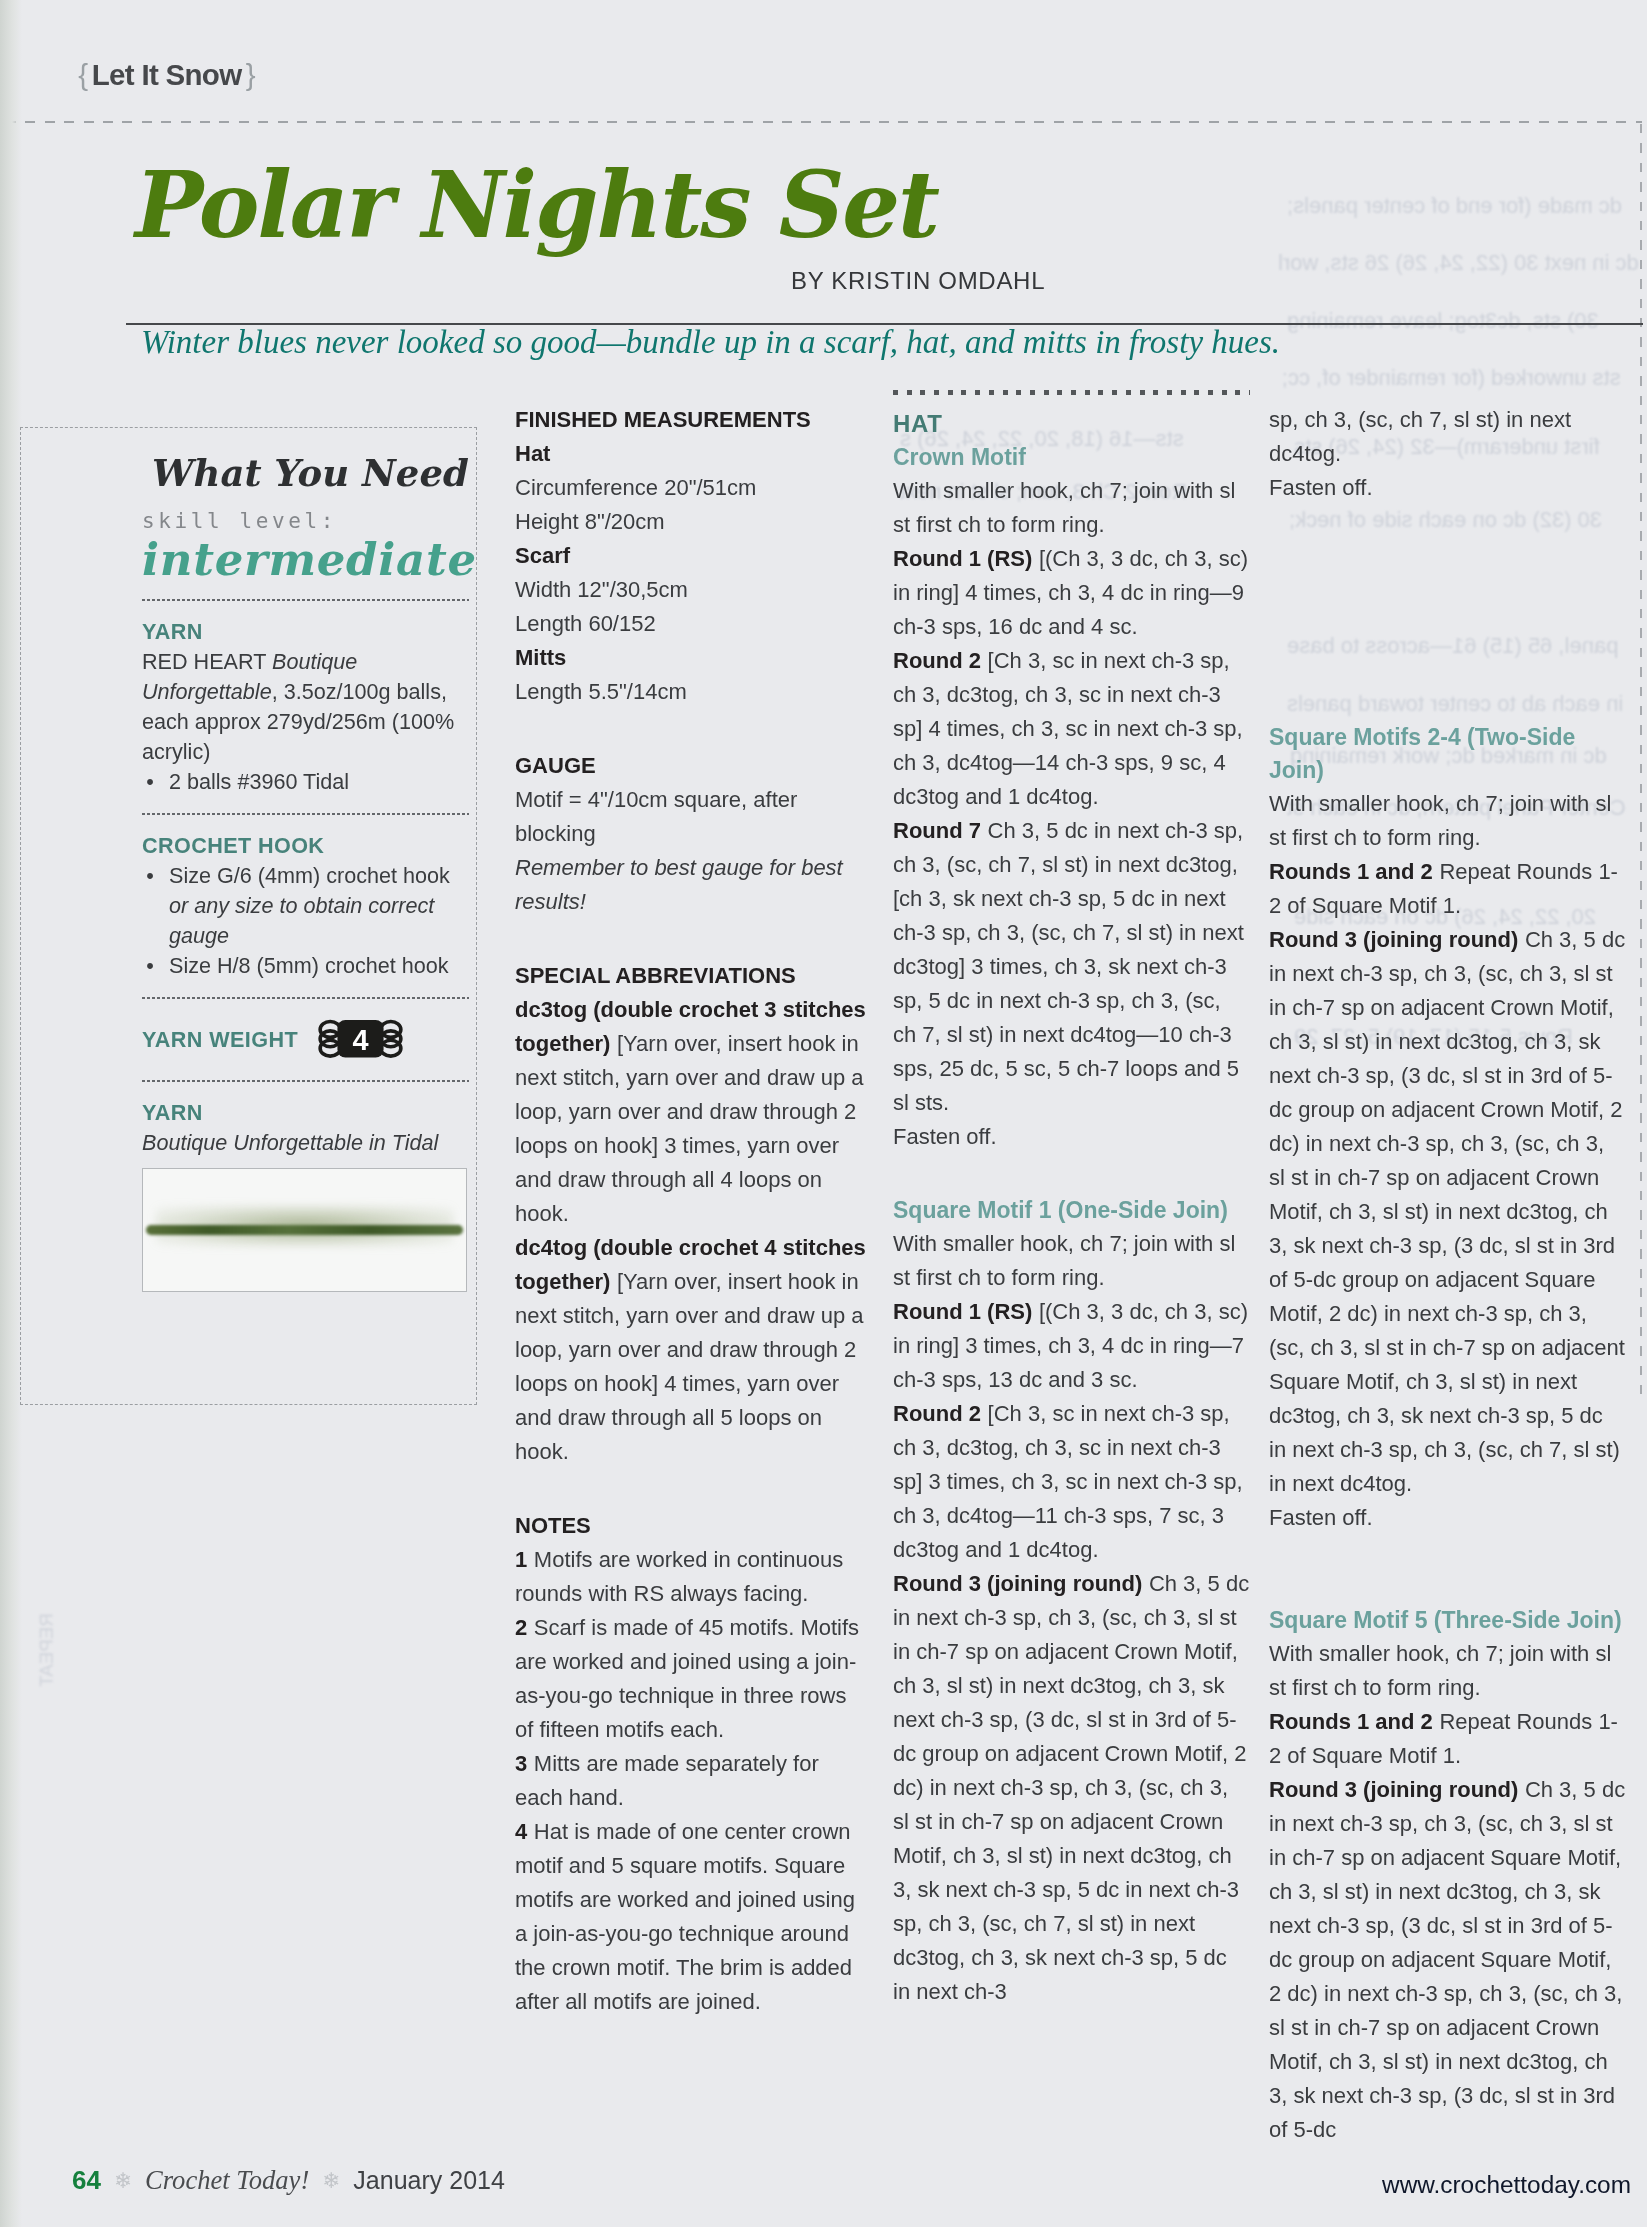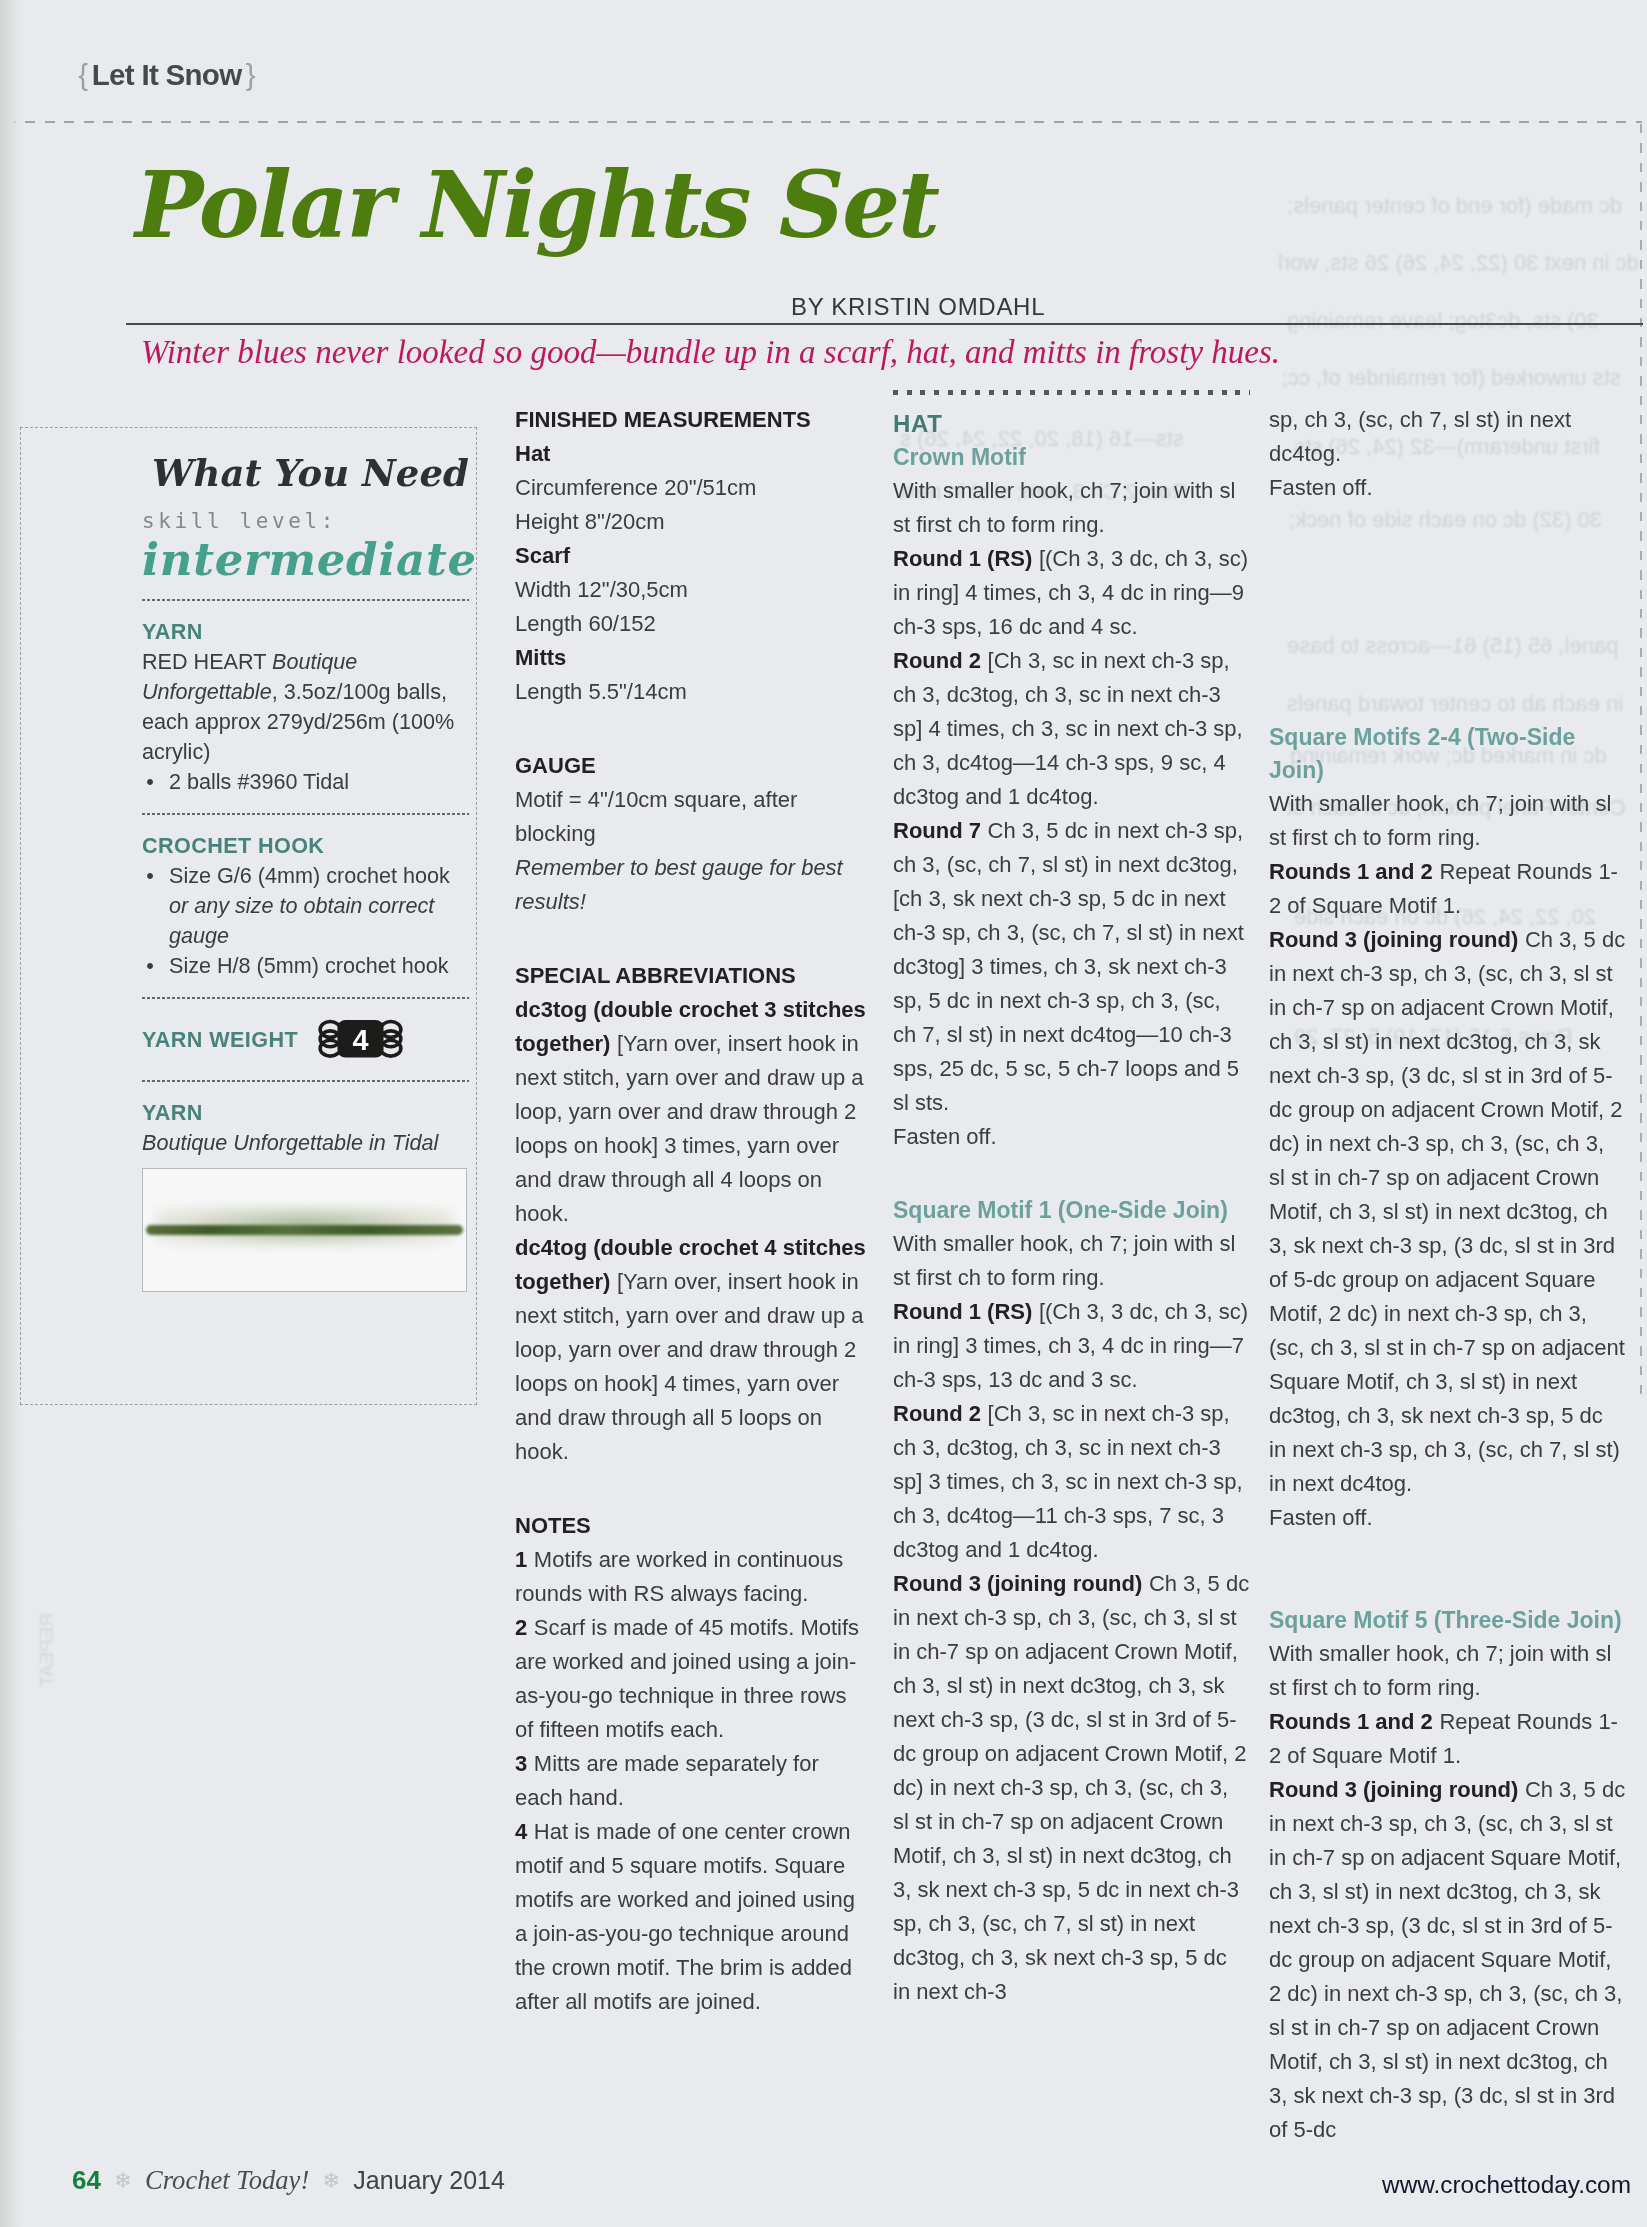--- a/index.html
+++ b/index.html
@@ -17,24 +17,24 @@
     background:linear-gradient(90deg,#cfd4d0 0%,#dfe2e0 55%,rgba(233,234,237,0) 100%);z-index:2;}
   .top-dash{left:5.8px;top:121px;width:1636px;height:2.2px;
     background:repeating-linear-gradient(90deg,#9fa3a7 0 10px,transparent 10px 19.4px);z-index:1;}
   .right-dash{left:1640px;top:124px;width:2.2px;height:1279px;
     background:repeating-linear-gradient(180deg,#a7aaae 0 9.3px,transparent 9.3px 19.4px);z-index:1;}
   
   .tag{left:74px;top:58px;font-size:29.5px;font-weight:bold;letter-spacing:-0.7px;color:#46484b;z-index:3;}
   .tag .brace{color:#9aa0a4;font-weight:normal;padding:0 4.3px;}
   .title{left:135px;top:152px;font-family:"DejaVu Serif",serif;font-style:italic;font-weight:bold;
     font-size:91px;letter-spacing:-2.2px;color:#4d7c0f;z-index:3;white-space:nowrap;}
-  .byline{left:791px;top:293px;font-size:24px;letter-spacing:0.7px;color:#35373a;z-index:3;white-space:nowrap;}
+  .byline{left:791px;top:267px;font-size:24px;letter-spacing:0.7px;color:#35373a;z-index:3;white-space:nowrap;}
   .title-rule{left:126px;top:323px;width:1517px;height:2.2px;background:#46484b;z-index:3;}
-  .subtitle{left:141px;top:334px;width:1423px;font-family:"Liberation Serif",serif;font-style:italic;
-    font-size:33px;color:#be185d;z-index:3;white-space:nowrap;}
+  .subtitle{left:141px;top:324px;width:1423px;font-family:"Liberation Serif",serif;font-style:italic;
+    font-size:33px;color:#0f766e;z-index:3;white-space:nowrap;}
   
   .sidebar{left:20px;top:427px;width:457px;height:978px;border:1.4px dashed #9b9ea2;
     box-sizing:border-box;padding:21.6px 7.2px 0 121px;z-index:3;font-size:21.6px;line-height:30px;color:#3a3c3f;}
   .sb-script{font-family:"DejaVu Serif",serif;font-style:italic;font-weight:bold;font-size:37px;
     color:#2e3032;text-align:right;line-height:46px;}
   .sb-skill{font-family:"DejaVu Sans Mono","Liberation Mono",monospace;font-size:21px;letter-spacing:3.6px;
     color:#84878b;margin-top:10px;}
   .sb-inter{font-family:"DejaVu Serif",serif;font-style:italic;font-weight:bold;font-size:45px;
     line-height:47px;color:#46a18c;letter-spacing:0.7px;}
   .divider{height:2.2px;margin:16px 0;background:repeating-linear-gradient(90deg,#64676b 0 2.9px,transparent 2.9px 5px);}

